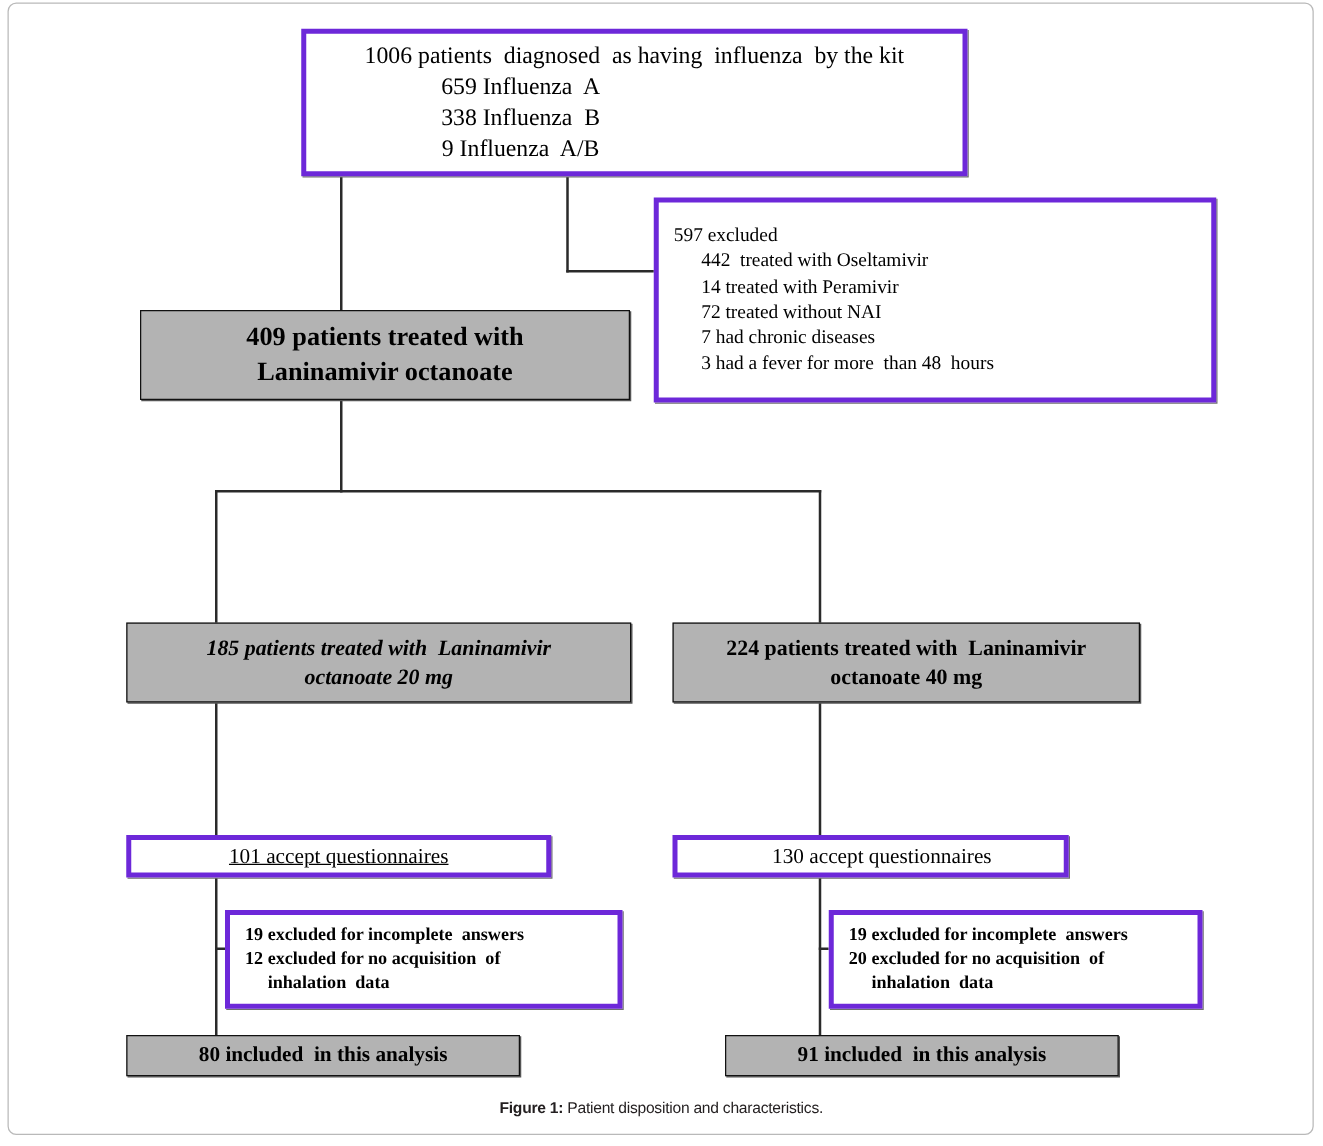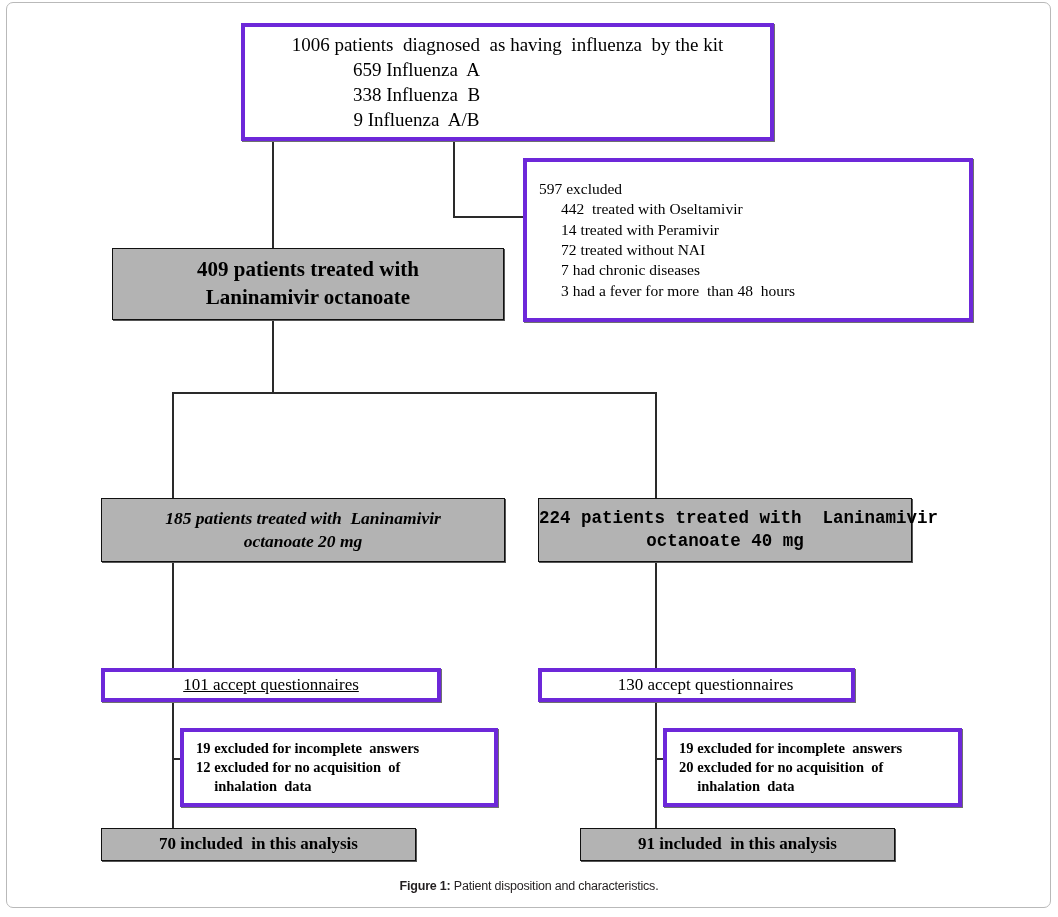--- a/index.html
+++ b/index.html
@@ -147,21 +147,21 @@
     <div class="box gray t-center bold" style="left:112px; top:248px; width:392px; height:72px; font-size:21px;">
       <div class="line">409 patients treated with</div>
       <div class="line">Laninamivir octanoate</div>
     </div>
 
     <div class="box gray t-center bold" style="left:101px; top:498px; width:404px; height:64px; font-size:17.5px;font-style:italic;">
       <div class="line">185 patients treated with  Laninamivir</div>
       <div class="line">octanoate 20 mg</div>
     </div>
 
-    <div class="box gray t-center bold" style="left:538px; top:498px; width:374px; height:64px; font-size:17.5px;font-family:Liberation Mono, monospace;">
+    <div class="box gray t-center bold" style="left:538px; top:498px; width:374px; height:64px; font-size:17.5px;">
       <div class="line">224 patients treated with  Laninamivir</div>
       <div class="line">octanoate 40 mg</div>
     </div>
 
     <div class="box t-center" style="left:101px; top:668px; width:340px; height:34px; font-size:17px;text-decoration:underline;">
       <div class="line">101 accept questionnaires</div>
     </div>
 
     <div class="box t-center" style="left:538px; top:668px; width:317px; height:34px; font-size:17px;padding-left:18px;">
       <div class="line">130 accept questionnaires</div>
@@ -173,21 +173,21 @@
       <div class="line">     inhalation  data</div>
     </div>
 
     <div class="box t-left bold" style="left:663px; top:728px; width:299px; height:79px; font-size:14.5px; padding:4px 0 4px 12px;">
       <div class="line">19 excluded for incomplete  answers</div>
       <div class="line">20 excluded for no acquisition  of</div>
       <div class="line">     inhalation  data</div>
     </div>
 
     <div class="box gray t-center bold" style="left:101px; top:828px; width:315px; height:33px; font-size:17px;">
-      <div class="line">70 included  in this analysis</div>
+      <div class="line">80 included  in this analysis</div>
     </div>
 
     <div class="box gray t-center bold" style="left:580px; top:828px; width:315px; height:33px; font-size:17px;">
       <div class="line">91 included  in this analysis</div>
     </div>
 
   </div>
 
   <div id="caption">
     <span class="cap-label">Figure 1:</span><span> Patient disposition and characteristics.</span>

